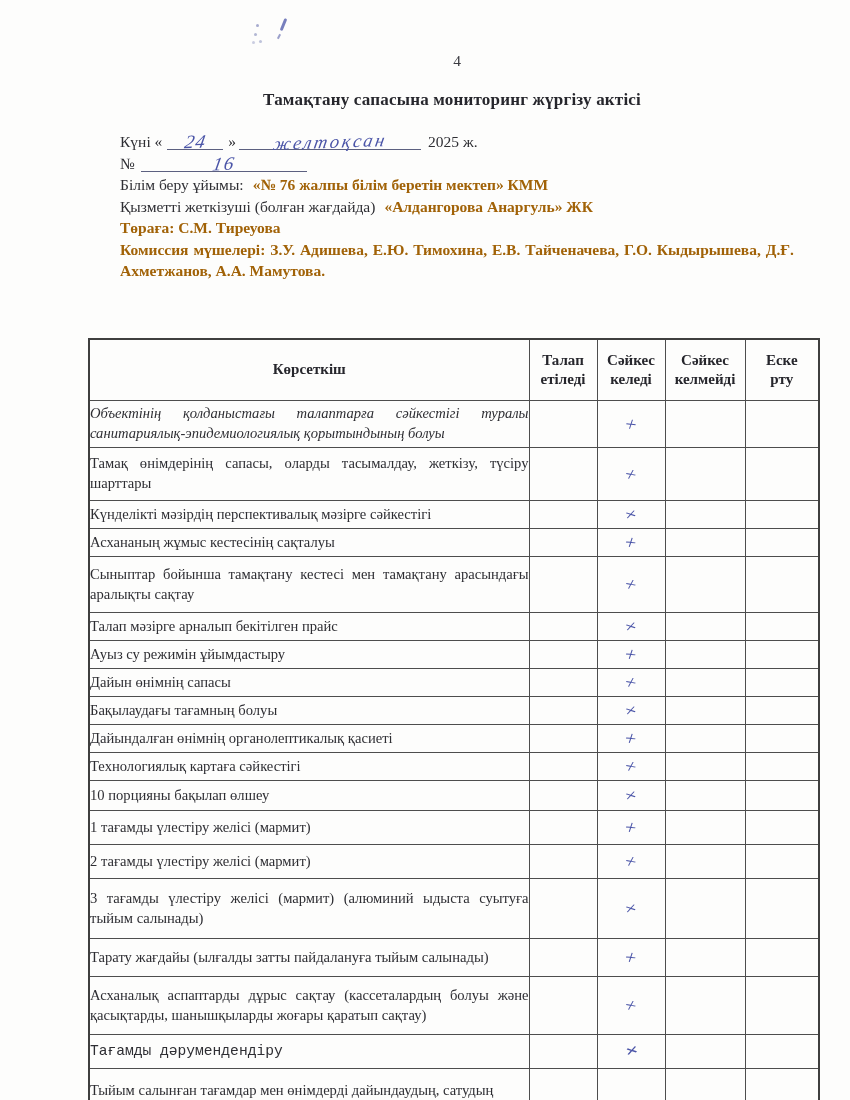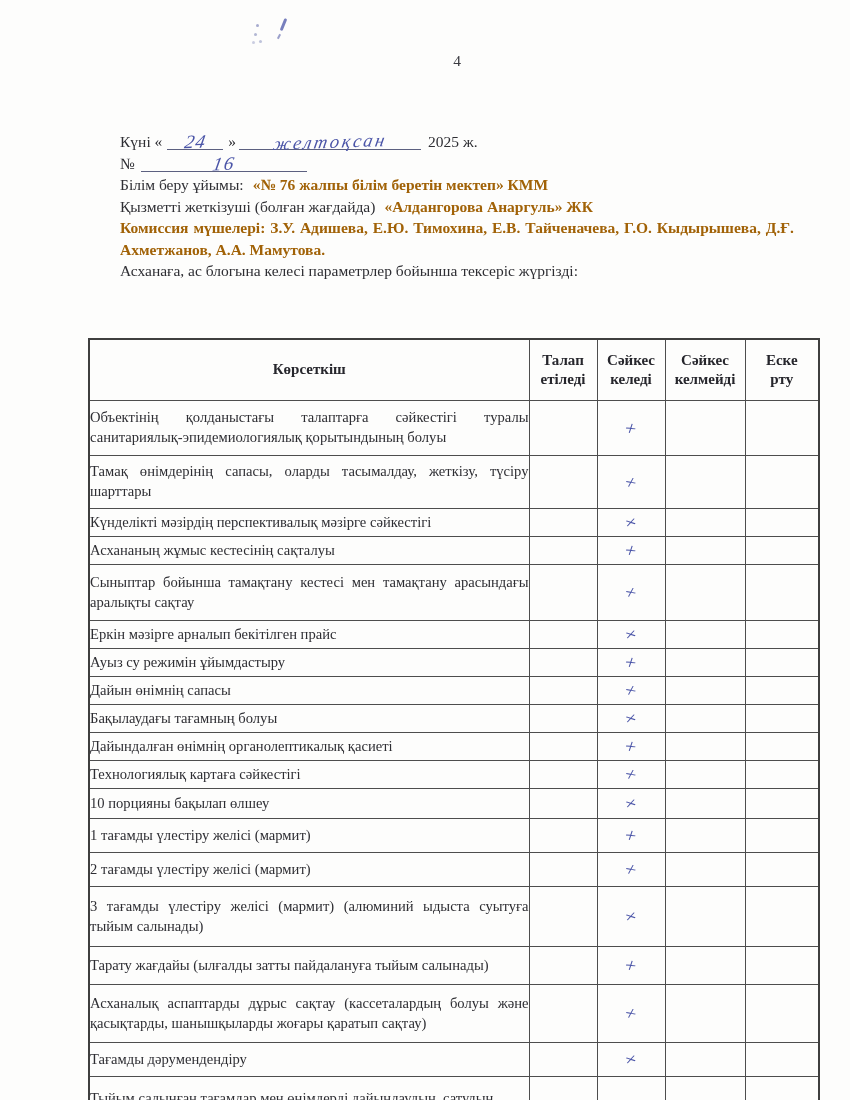--- a/index.html
+++ b/index.html
@@ -52,72 +52,76 @@
     text-align:justify;text-align-last:left;
   }
   td.mark{text-align:center;}
   .check{
     display:inline-block;color:#4b55a8;font-size:20px;font-weight:500;
     transform:rotate(10deg) skewX(-18deg);
   }
   tbody tr:nth-child(3n) .check{transform:rotate(18deg) skewX(-24deg);}
   tbody tr:nth-child(3n+1) .check{transform:rotate(6deg) skewX(-12deg);}
   
-  tbody tr:nth-child(1){height:55px;}
+  tbody tr:nth-child(1){height:47px;font-style:italic;}
   tbody tr:nth-child(2){height:53px;}
   tbody tr:nth-child(3){height:28px;}
   tbody tr:nth-child(4){height:28px;}
   tbody tr:nth-child(5){height:56px;}
   tbody tr:nth-child(6){height:28px;}
   tbody tr:nth-child(7){height:28px;margin-top:9px;}
   tbody tr:nth-child(8){height:28px;}
   tbody tr:nth-child(9){height:28px;}
   tbody tr:nth-child(10){height:28px;}
   tbody tr:nth-child(11){height:28px;}
   tbody tr:nth-child(12){height:30px;}
   tbody tr:nth-child(13){height:34px;}
   tbody tr:nth-child(14){height:34px;padding-left:8px;}
   tbody tr:nth-child(15){height:60px;}
   tbody tr:nth-child(16){height:38px;}
   tbody tr:nth-child(17){height:58px;}
-  tbody tr:nth-child(18){height:34px;}
+  tbody tr:nth-child(18){height:34px;font-family:Liberation Mono, monospace;}
   tbody tr:nth-child(19){height:46px;}
 </style>
 </head>
 <body>
 
 <div class="page">
 
   <div class="stray">
     <span class="bar"></span>
     <span class="bar2"></span>
     <span class="dots"></span>
   </div>
 
   <div class="pagenum">4</div>
 
+  <div class="title">Тамақтану сапасына мониторинг жүргізу актісі</div>
 
   <div class="meta">
     <div class="line">
       <span>Күні «</span><span class="slot slot-day"><span class="hw hw-day">24</span></span><span>»</span><span class="slot slot-month"><span class="hw hw-month">желтоқсан</span></span><span>2025 ж.</span>
     </div>
     <div class="line">
       <span>№</span><span class="slot slot-num"><span class="hw hw-num">16</span></span>
     </div>
     <div class="line">
       <span>Білім беру ұйымы:</span><span class="bold val">«№ 76 жалпы білім беретін мектеп» КММ</span>
     </div>
     <div class="line">
       <span>Қызметті жеткізуші (болған жағдайда)</span><span class="bold val">«Алдангорова Анаргуль» ЖК</span>
+    </div>
+    <div class="line">
+      <span class="bold">Төраға:</span>
+      <span class="bold">С.М. Тиреуова</span>
     </div>
     <div class="members-par">
       <span class="bold">Комиссия мүшелері:</span>
       <span class="bold">З.У. Адишева, Е.Ю. Тимохина, Е.В. Тайченачева, Г.О. Кыдырышева, Д.Ғ. Ахметжанов, А.А. Мамутова.</span>
     </div>
-    <div class="line">Асханаға, ас блогына келесі параметрлер бойынша тексеріс жүргізді:</div>
   </div>
 
   <table class="act">
     <colgroup>
         <col class="c0">
         <col class="c1">
         <col class="c2">
         <col class="c3">
         <col class="c4">
       </colgroup>
@@ -164,21 +168,21 @@
         <td class="mark"></td>
       </tr>
       <tr>
         <td class="lab">Сыныптар бойынша тамақтану кестесі мен тамақтану арасындағы аралықты сақтау</td>
         <td class="mark"></td>
         <td class="mark"><span class="check">+</span></td>
         <td class="mark"></td>
         <td class="mark"></td>
       </tr>
       <tr>
-        <td class="lab">Еркін мәзірге арналып бекітілген прайс</td>
+        <td class="lab">Талап мәзірге арналып бекітілген прайс</td>
         <td class="mark"></td>
         <td class="mark"><span class="check">+</span></td>
         <td class="mark"></td>
         <td class="mark"></td>
       </tr>
       <tr>
         <td class="lab">Ауыз су режимін ұйымдастыру</td>
         <td class="mark"></td>
         <td class="mark"><span class="check">+</span></td>
         <td class="mark"></td>

